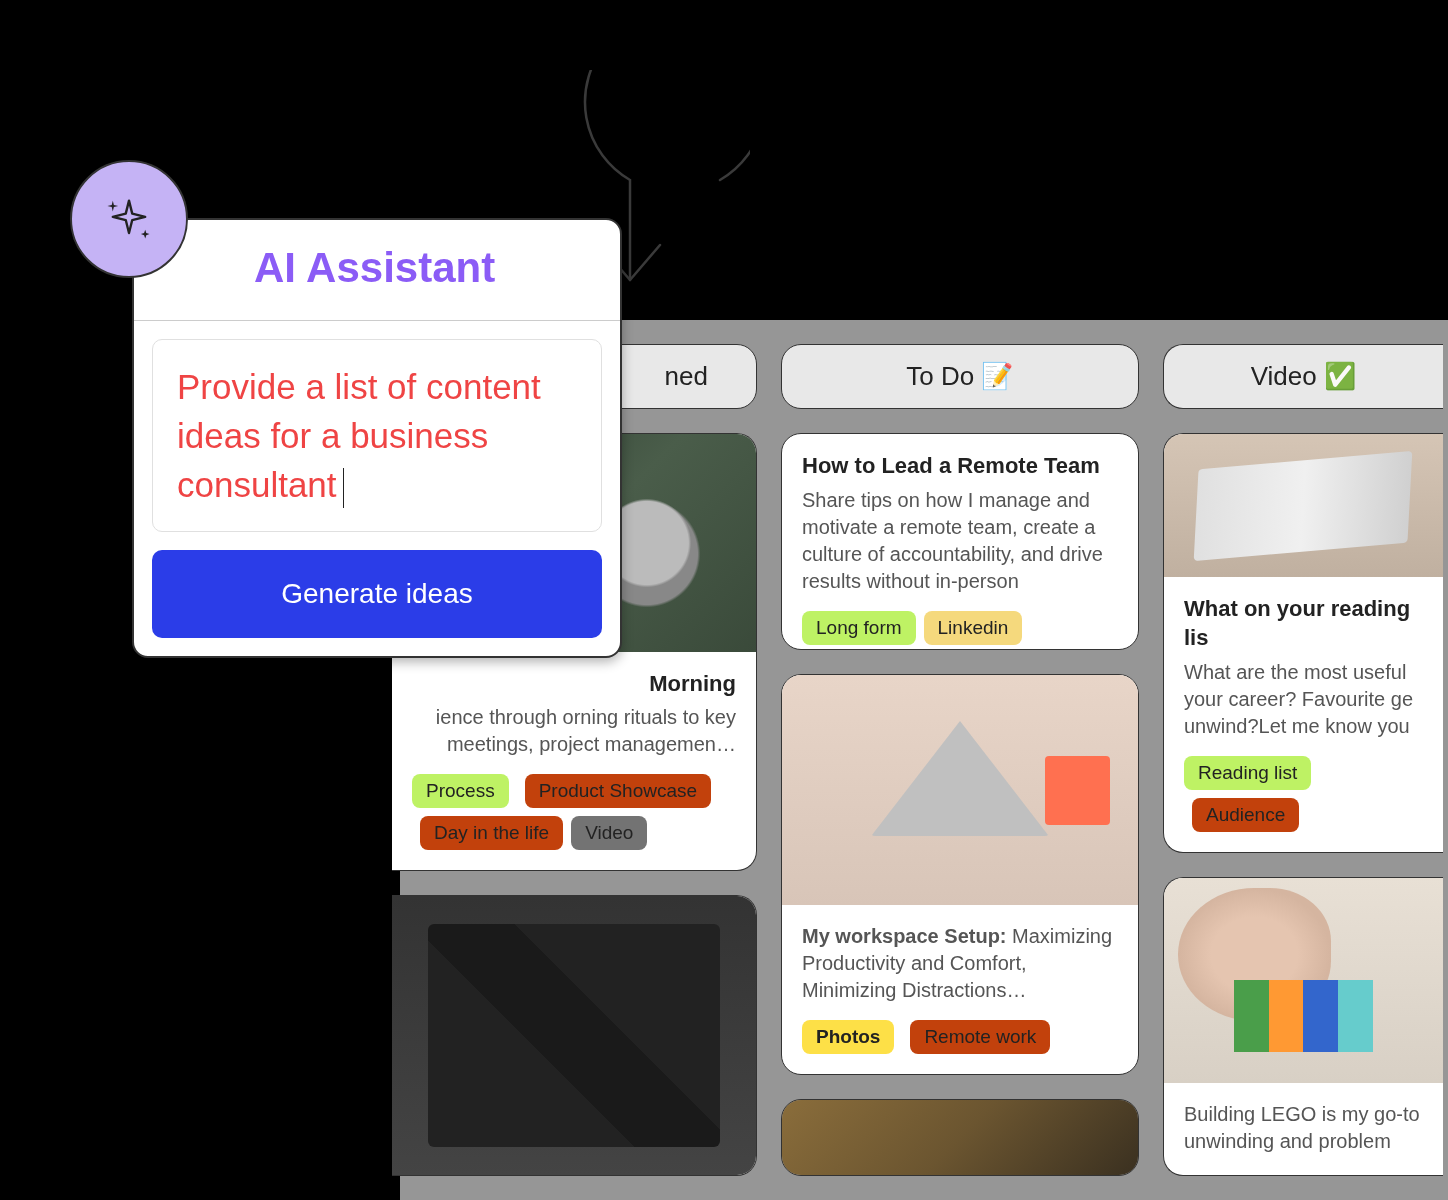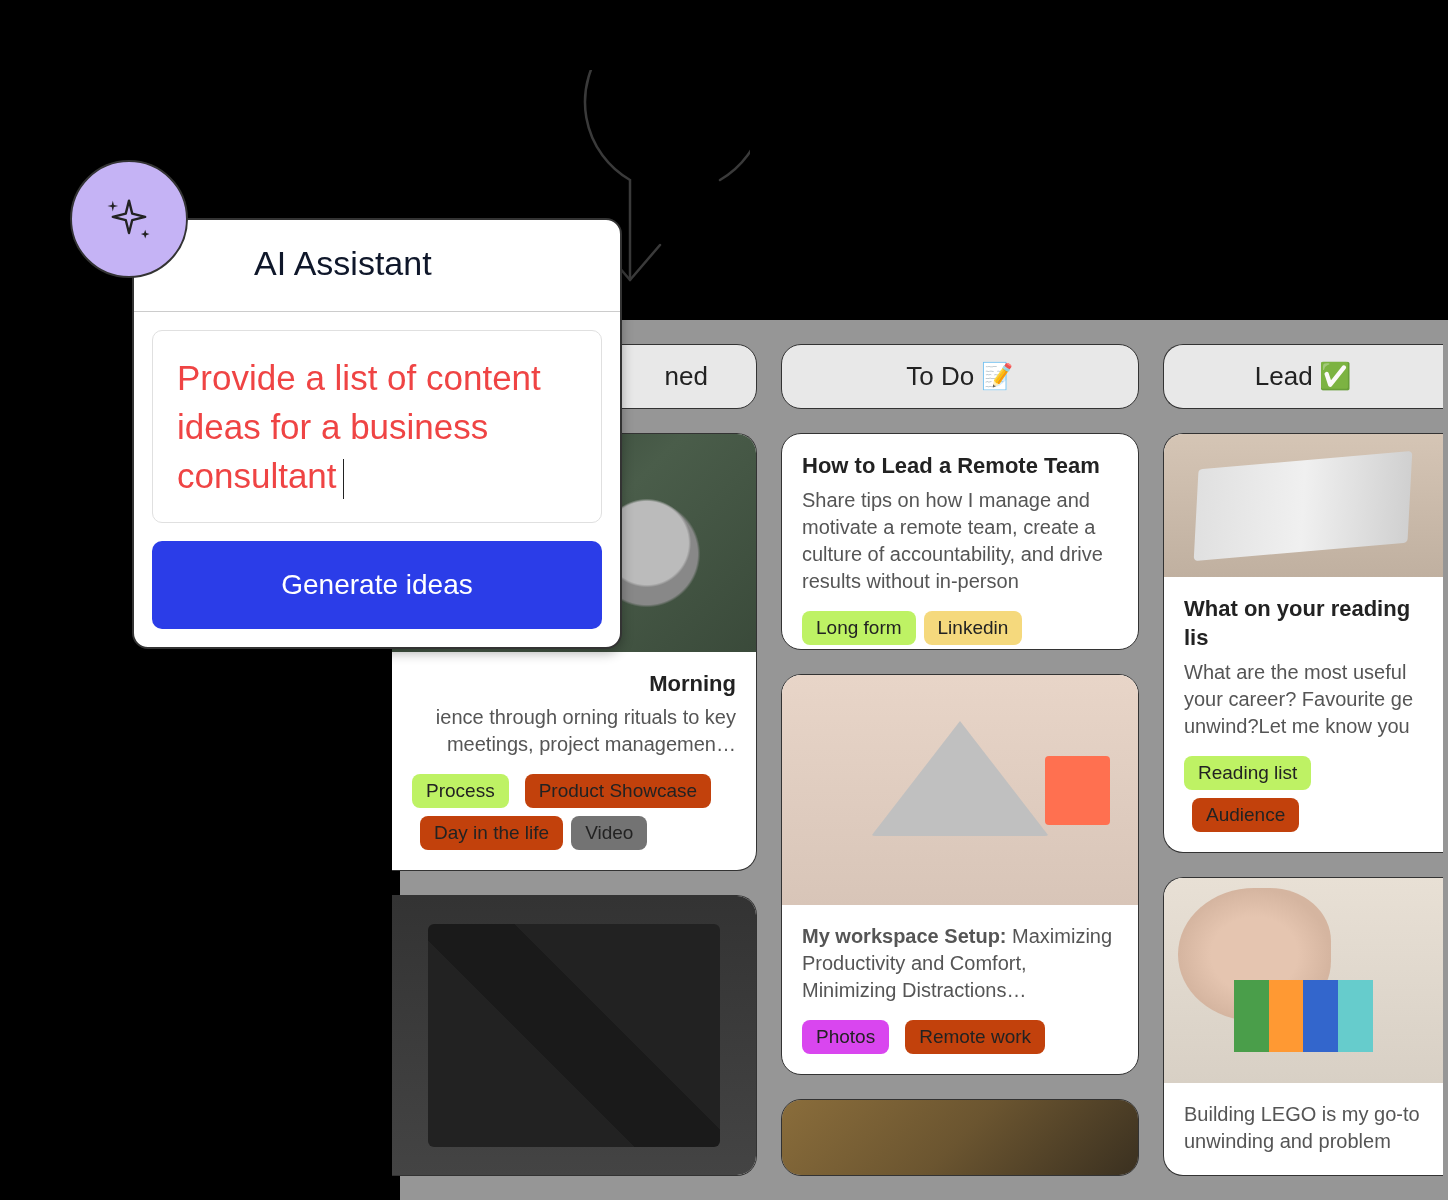--- a/index.html
+++ b/index.html
@@ -103,21 +103,21 @@
       padding: 6px 14px;
       border-radius: 8px;
       font-size: 19px;
       font-weight: 500;
       color: #222;
     }
     .tag-purple { background: #bef264; }
     .tag-green { background: #c2410c; margin-left: 8px; }
     .tag-pink { background: #737373; }
     .tag-yellow { background: #f5d97d; }
-    .tag-blue { background: #d946ef; }
+    .tag-blue { background: #fde047; font-weight: bold; }
     
     .img-plant {
       background: linear-gradient(135deg, #2a3b2e 0%, #4a5d4a 50%, #3a4a3a 100%);
       position: relative;
     }
     .img-plant::after {
       content: "";
       position: absolute;
       inset: 0;
       background:
@@ -227,23 +227,23 @@
       top: 218px;
       left: 132px;
       width: 490px;
       background: #fff;
       border: 2.5px solid #333;
       border-radius: 16px;
       z-index: 10;
       box-shadow: 0 4px 12px rgba(0,0,0,0.3);
     }
     .ai-modal-title {
-      font-size: 34px;
-      font-weight: 400;
-      color: #0f172a;
+      font-size: 42px;
+      font-weight: 700;
+      color: #8b5cf6;
       text-align: center;
       padding: 24px 18px 28px 120px;
       border-bottom: 1.5px solid #ccc;
       text-align: left;
     }
     .ai-modal-body {
       padding: 18px;
     }
     .ai-textarea {
       width: 100%;
@@ -343,21 +343,21 @@
         </div>
       </div>
     </div>
 
     <div class="card">
       <div class="card-image img-window"></div>
     </div>
   </div>
 
   <div class="kanban-column col-3">
-    <div class="column-header" style="border-top-right-radius:0;border-bottom-right-radius:0;border-right:none;">Lead ✅</div>
+    <div class="column-header" style="border-top-right-radius:0;border-bottom-right-radius:0;border-right:none;">Video ✅</div>
 
     <div class="card" style="border-top-right-radius:0;border-bottom-right-radius:0;border-right:none;">
       <div class="card-image img-books" style="height:220px;"></div>
       <div class="card-content">
         <div class="card-title">What on your reading lis</div>
         <div class="card-desc">What are the most useful your career? Favourite ge unwind?Let me know you</div>
         <div class="card-tags">
           <span class="tag tag-purple">Reading list</span>
           <span class="tag tag-green">Audience</span>
         </div>

